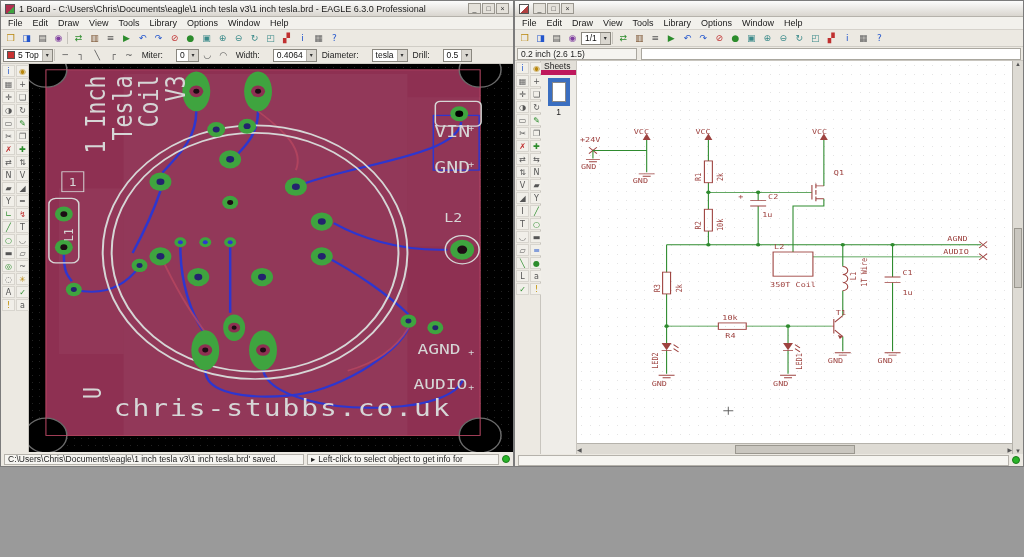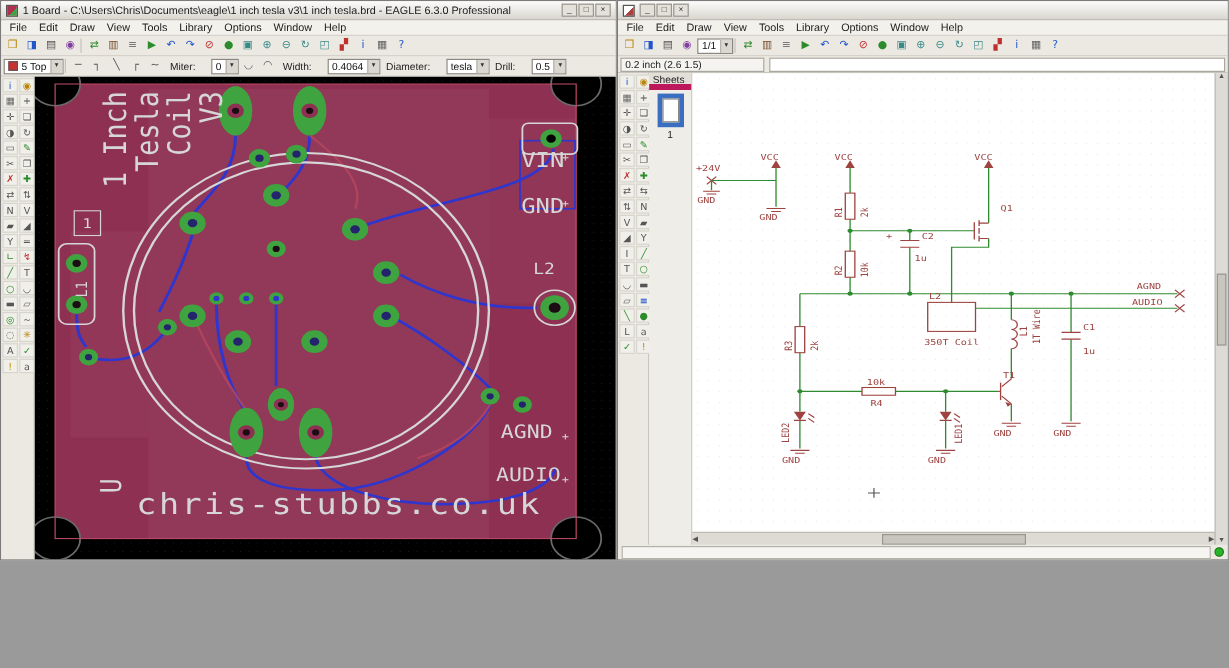--- a/index.html
+++ b/index.html
@@ -310,20 +310,28 @@
             <text class="silkt" font-size="13" x="40" y="147">1</text>
             <text class="silkt" font-size="24" transform="translate(72,404) rotate(-90)">U</text>
             <text class="silkt" font-size="10" x="441" y="82">+</text>
             <text class="silkt" font-size="10" x="441" y="126">+</text>
             <text class="silkt" font-size="10" x="441" y="352">+</text>
             <text class="silkt" font-size="10" x="441" y="394">+</text>
           </g>
         </svg>
       </div>
     </div>
+    <div class="statusbar">
+      <span class="status-field" style="width:300px;">C:\Users\Chris\Documents\eagle\1 inch tesla v3\1 inch tesla.brd' saved.</span>
+      <span class="status-field" style="flex:1;">
+        <span>▸</span>
+        <span>Left-click to select object to get info for</span>
+      </span>
+      <span class="green-dot"></span>
+    </div>
   </div>
 
   <div class="window right">
     <div class="titlebar">
       <span class="win-icon sch"></span>
       <span class="win-controls">
         <span class="win-btn">_</span>
           <span class="win-btn">□</span>
           <span class="win-btn">×</span>
       </span>

